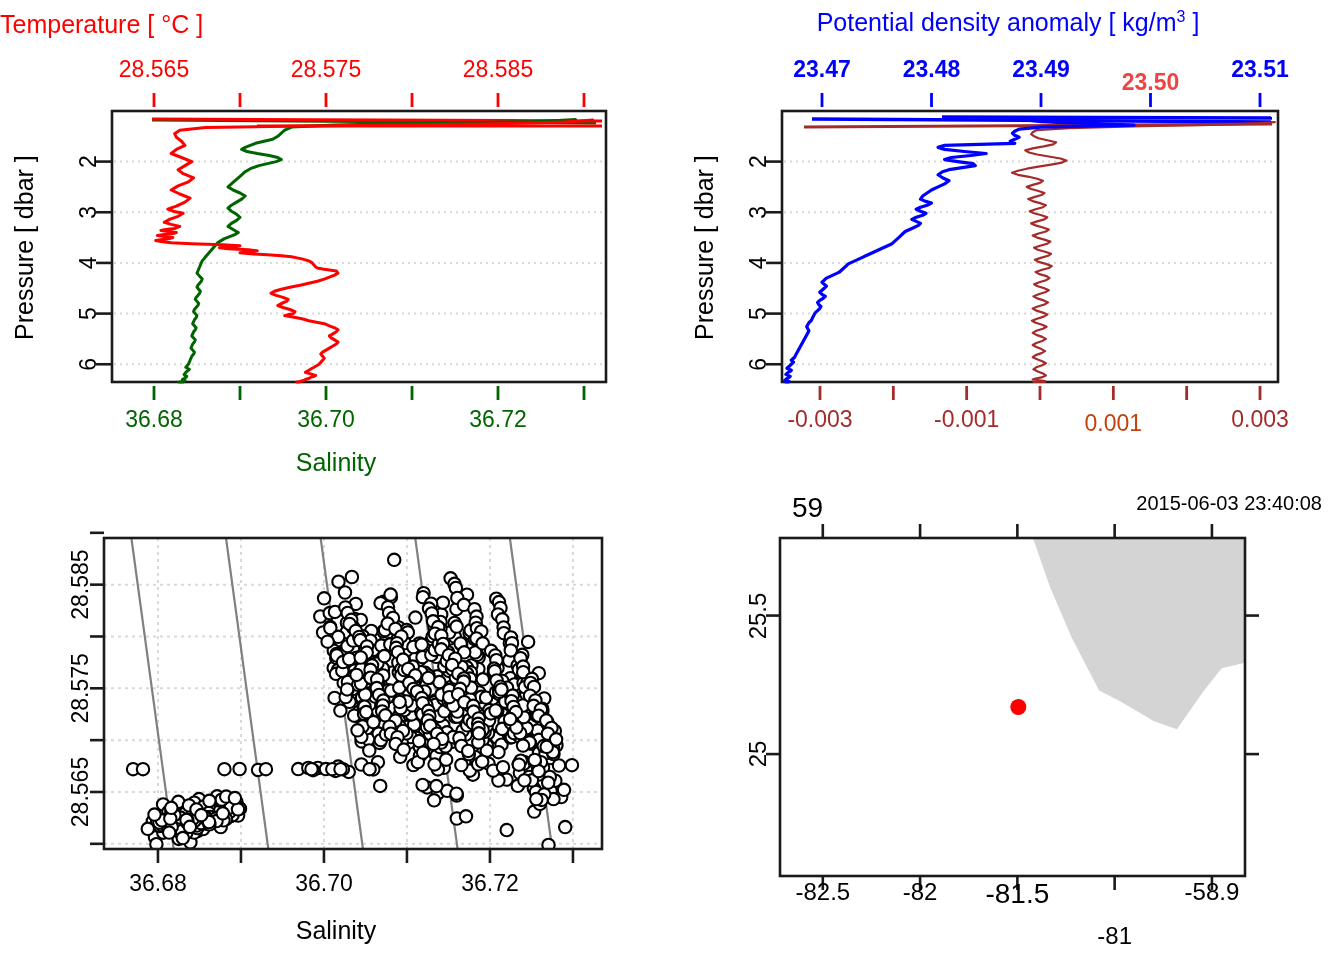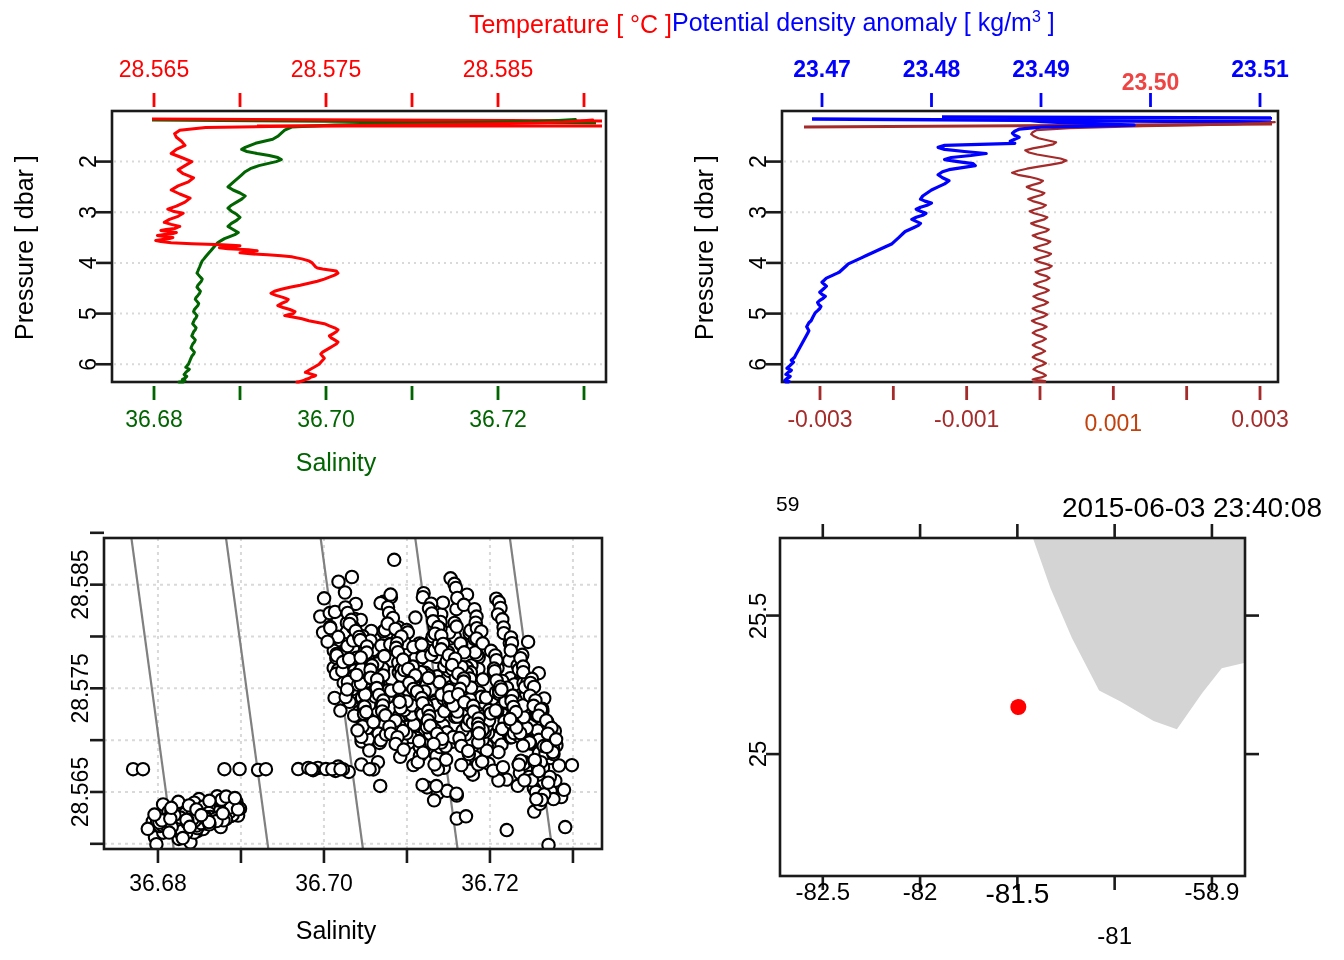--- a/index.html
+++ b/index.html
@@ -11,21 +11,21 @@
   svg{display:block;overflow:visible;}
   .rot90{writing-mode:vertical-rl;transform:rotate(180deg);}
 </style>
 </head>
 <body>
 
 <div id="root">
 
   <div class="panel" style="left:0;top:0;width:672px;height:480px;">
 
-    <div class="axis-title" style="left:0;top:10px;width:672px;text-align:right;color:#FF0000;font-size:25px;">Temperature [ °C ]</div>
+    <div class="axis-title" style="left:0;top:10px;width:672px;text-align:left;color:#FF0000;font-size:25px;">Temperature [ °C ]</div>
 
     <div id="p1-top-labels" style="position:absolute;left:0;top:56px;width:672px;height:26px;">
         <div class="tick-label" style="left: 154px; top: 0px; transform: translateX(-50%); color: rgb(255, 0, 0); font-size: 23px;">28.565</div>
         <div class="tick-label" style="left: 326px; top: 0px; transform: translateX(-50%); color: rgb(255, 0, 0); font-size: 23px;">28.575</div>
         <div class="tick-label" style="left: 498px; top: 0px; transform: translateX(-50%); color: rgb(255, 0, 0); font-size: 23px;">28.585</div>
       </div>
 
     <svg id="p1-svg" style="position:absolute;left:0;top:0;" width="672" height="480">
         <line x1="114" y1="161.58891013384323" x2="604" y2="161.58891013384323" stroke="#d9d9d9" stroke-width="2" stroke-dasharray="2 4"></line>
         <line x1="114" y1="212.2581261950287" x2="604" y2="212.2581261950287" stroke="#d9d9d9" stroke-width="2" stroke-dasharray="2 4"></line>
@@ -68,21 +68,21 @@
         <div class="tick-label" style="left: 154px; top: 0px; transform: translateX(-50%); color: rgb(0, 100, 0); font-size: 23px;">36.68</div>
         <div class="tick-label" style="left: 326px; top: 0px; transform: translateX(-50%); color: rgb(0, 100, 0); font-size: 23px;">36.70</div>
         <div class="tick-label" style="left: 498px; top: 0px; transform: translateX(-50%); color: rgb(0, 100, 0); font-size: 23px;">36.72</div>
       </div>
 
     <div class="axis-title" style="left:0;top:448px;width:672px;text-align:center;color:#006400;font-size:25px;">Salinity</div>
   </div>
 
   <div class="panel" style="left:672px;top:0;width:672px;height:480px;">
 
-    <div class="axis-title" style="left:0;top:8px;width:672px;color:#0000FF;font-size:25px;">
+    <div class="axis-title" style="left:0;top:8px;width:672px;text-align:center;color:#0000FF;font-size:25px;">
       <span>Potential density anomaly [ kg/m<sup style="font-size:16px;">3</sup> ]</span>
     </div>
 
     <div id="p2-top-labels" style="position:absolute;left:0;top:56px;width:672px;height:26px;font-weight:bold;">
         <div class="tick-label" style="left: 150px; top: 0px; transform: translateX(-50%); color: rgb(0, 0, 255); font-size: 23px;">23.47</div>
         <div class="tick-label" style="left: 259.5px; top: 0px; transform: translateX(-50%); color: rgb(0, 0, 255); font-size: 23px;">23.48</div>
         <div class="tick-label" style="left: 369px; top: 0px; transform: translateX(-50%); color: rgb(0, 0, 255); font-size: 23px;">23.49</div>
         <div class="tick-label" style="left: 478.5px; top: 0px; transform: translateX(-50%); color: #ef4444; font-size: 23px; margin-top: 13px;">23.50</div>
         <div class="tick-label" style="left: 588px; top: 0px; transform: translateX(-50%); color: rgb(0, 0, 255); font-size: 23px;">23.51</div>
       </div>
@@ -1157,23 +1157,23 @@
         <div class="tick-label" style="left: 323.95px; top: 0px; transform: translateX(-50%); color: rgb(0, 0, 0); font-size: 23px;">36.70</div>
         <div class="tick-label" style="left: 489.95px; top: 0px; transform: translateX(-50%); color: rgb(0, 0, 0); font-size: 23px;">36.72</div>
       </div>
 
     <div class="axis-title" style="left:0;top:436px;width:672px;text-align:center;color:#000;font-size:25px;">Salinity</div>
 
   </div>
 
   <div class="panel" style="left:672px;top:480px;width:672px;height:480px;">
 
-    <div class="tick-label" style="left:104px;top:12px;color:#000;font-size:21px;">59</div>
-
-    <div class="tick-label" style="right:22px;top:12px;color:#000;font-size:28px;text-align:right;">2015-06-03 23:40:08</div>
+    <div class="tick-label" style="left:120px;top:12px;color:#000;font-size:28px;">59</div>
+
+    <div class="tick-label" style="right:22px;top:12px;color:#000;font-size:20px;text-align:right;">2015-06-03 23:40:08</div>
 
     <svg id="p4-svg" style="position:absolute;left:0;top:0;" width="672" height="480">
         <clipPath id="mapclip">
           <rect x="108" y="58" width="465" height="338"></rect>
         </clipPath>
         <g clip-path="url(#mapclip)">
           <polygon points="360.9,58.0 378.4,107.9 399.8,157.7 427.1,210.4 448.5,221.5 481.6,240.9 504.9,249.2 530.2,213.1 549.7,188.2 573.0,182.7 573.0,58.0" fill="#d4d4d4" stroke="none"></polygon>
         </g>
         <rect x="108" y="58" width="465" height="338" fill="none" stroke="#1a1a1a" stroke-width="2.6"></rect>
         <line x1="150.8033472803345" y1="58" x2="150.8033472803345" y2="44" stroke="#1a1a1a" stroke-width="2.6"></line>

